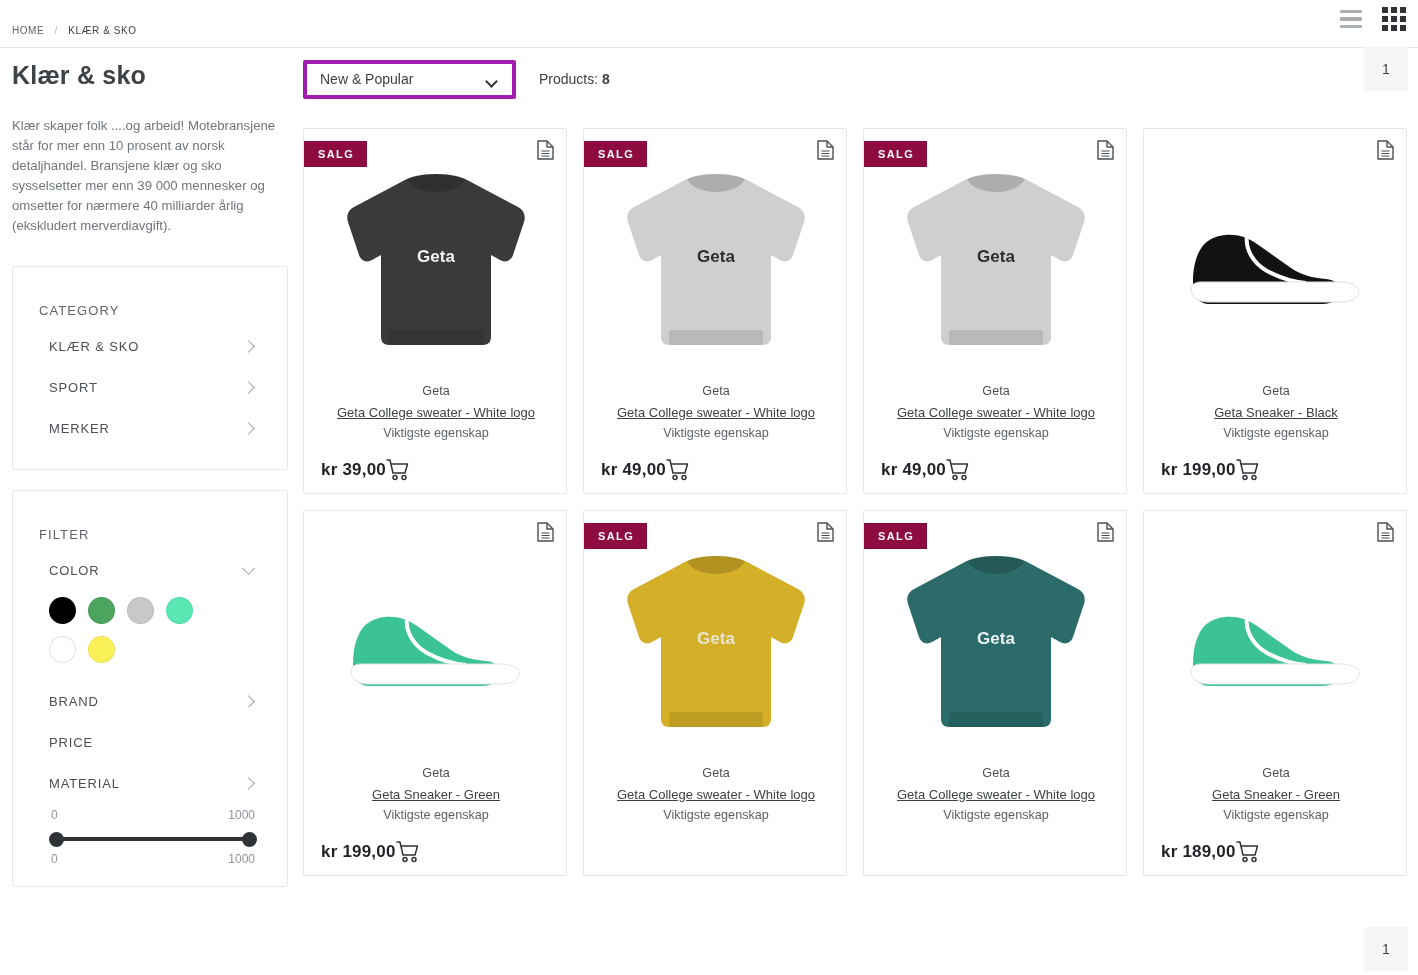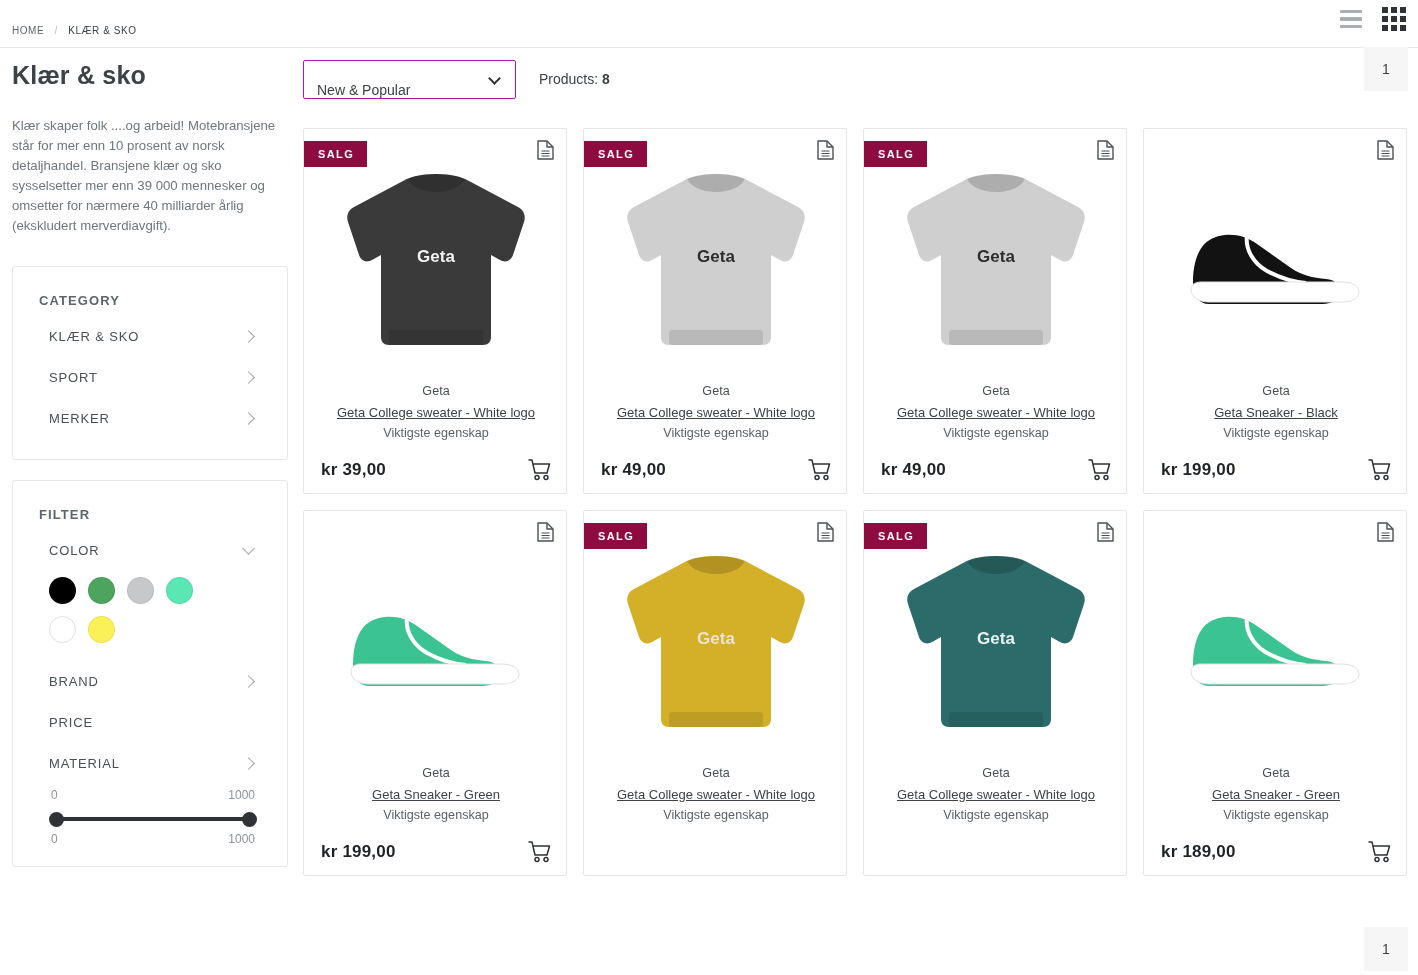--- a/index.html
+++ b/index.html
@@ -50,21 +50,21 @@
   .intro {
     margin: 26px 0 0 0; font-size: 13.2px; line-height: 20px; color: #6f767c;
   }
 
   .panel {
     margin-top: 30px; border: 1px solid #e4e6e8; border-radius: 3px;
     background: #fff; padding: 20px 24px 20px 24px;
   }
   .panel-title {
     font-size: 13px; letter-spacing: 1.1px; color: #5e656c;
-    margin: 6px 0 8px 2px; font-weight: bold;
+    margin: 16px 0 8px 2px; font-weight: normal;
   }
   .nav-row {
     display: flex; align-items: center; justify-content: space-between;
     padding: 13px 4px 13px 12px; cursor: pointer;
   }
   .nav-row .label { font-size: 13px; letter-spacing: .85px; color: #4a5055; }
   .chev {
     width: 9px; height: 9px; border-right: 1.6px solid #9aa0a6;
     border-bottom: 1.6px solid #9aa0a6; transform: rotate(-45deg);
     margin-right: 6px;
@@ -100,22 +100,22 @@
   .slider .knob.left { left: 0; }
   .slider .knob.right { right: 0; }
 
   
   .toolbar {
     position: absolute; left: 303px; top: 48px; width: 1100px; height: 62px;
     display: flex; align-items: center;
   }
   .sort-select {
     position: relative; width: 213px; height: 39px;
-    border: 1px solid #a21caf; background: #fff; border-radius: 2px;
-    display: flex; align-items: flex-end; cursor: pointer;
+    border: 4px solid #a21caf; background: #fff; border-radius: 2px;
+    display: flex; align-items: center; cursor: pointer;
   }
   .sort-select .value {
     font-size: 14px; color: #3d4246; padding-left: 13px;
   }
   .sort-select .caret {
     position: absolute; right: 16px; top: 13px;
     width: 9px; height: 9px;
     border-right: 2px solid #2f3337; border-bottom: 2px solid #2f3337;
     transform: rotate(45deg);
   }
@@ -164,21 +164,21 @@
   }
   .info {
     position: absolute; top: 252px; left: 0; width: 264px;
     text-align: center;
   }
   .brand { font-size: 12.6px; color: #4a5055; line-height: 21px; }
   .pname { font-size: 13px; color: #3d4246; line-height: 21px; text-decoration: underline; }
   .psub  { font-size: 12.6px; color: #5c6268; line-height: 21px; }
   .pricerow {
     position: absolute; left: 0; bottom: 12px; width: 264px;
-    display: flex; align-items: center; justify-content: space-between;
+    display: flex; align-items: center; 
     padding: 0 16px 0 17px;
   }
   .price { font-size: 17px; font-weight: bold; color: #1f2327; letter-spacing: .2px; }
   .cart-btn { background: none; border: 0; cursor: pointer; line-height: 0; padding: 0; }
 
   
   .sweater { width: 200px; height: 196px; display: block; }
   .sneaker { width: 186px; height: 92px; display: block; }
 </style>
 </head>

